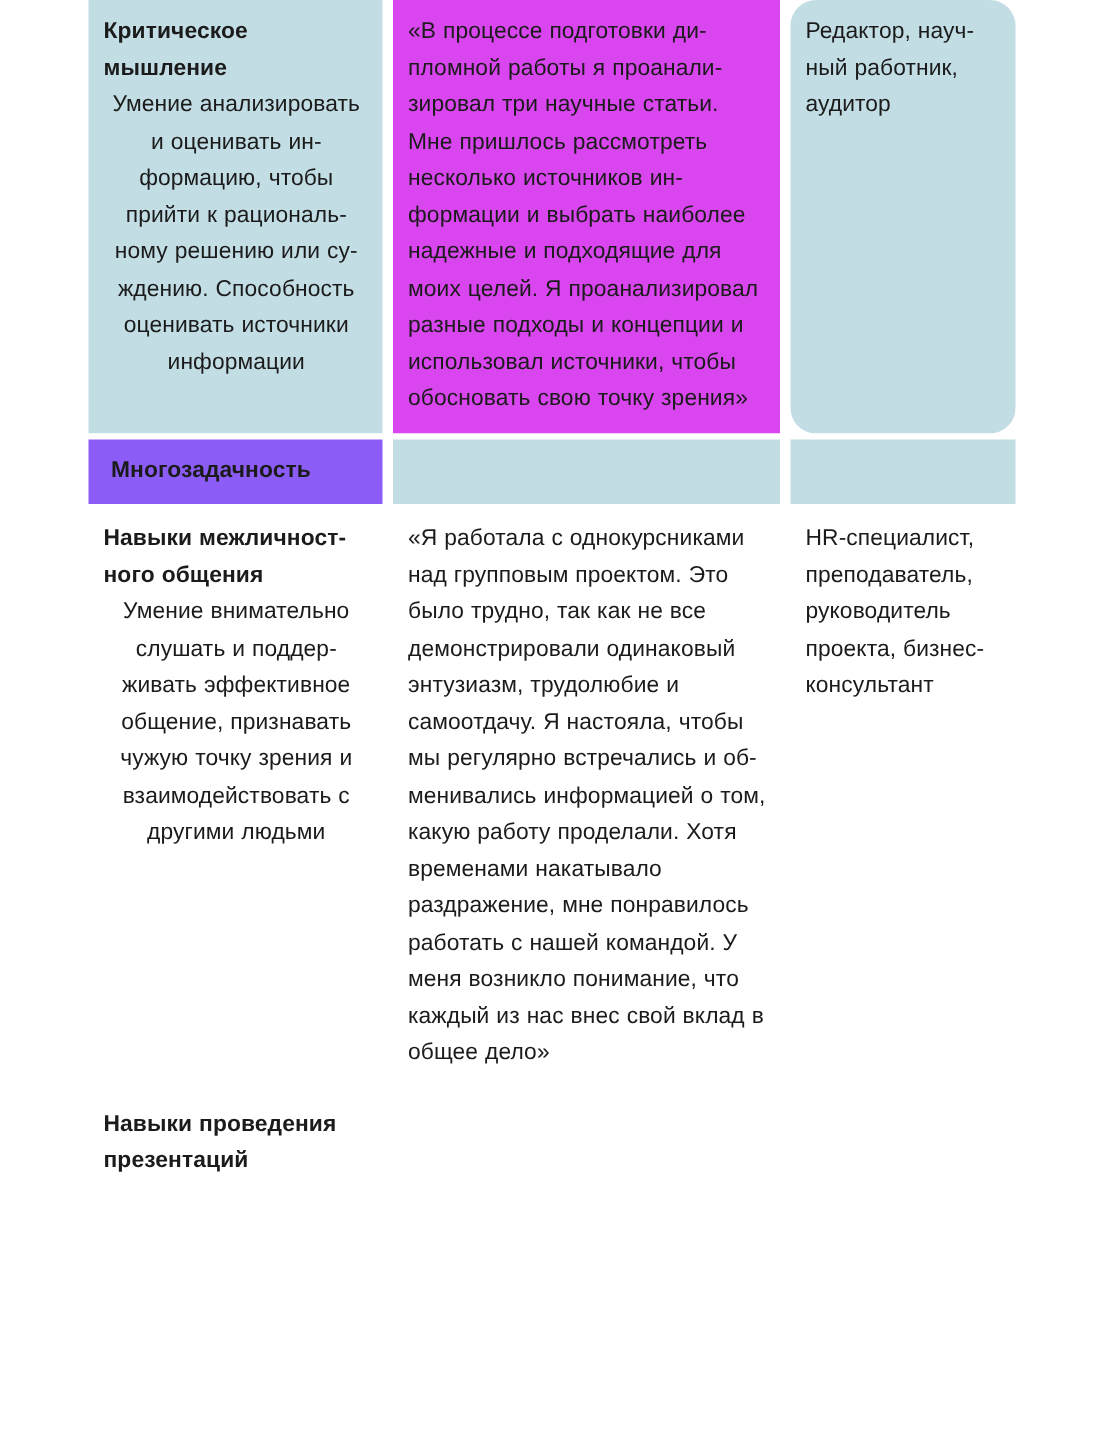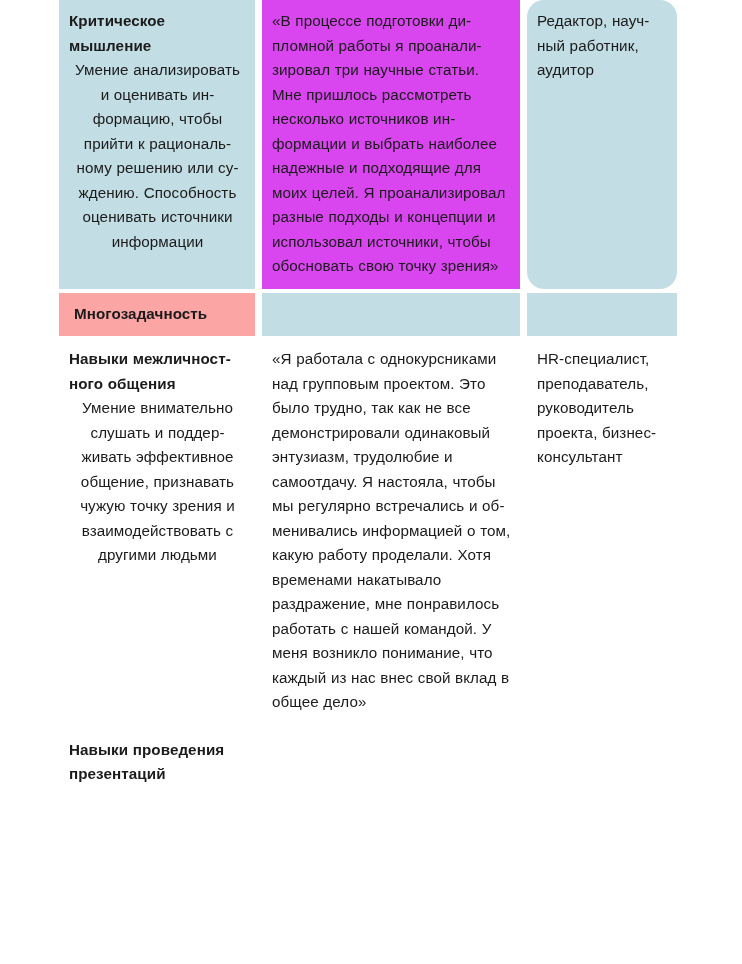--- a/index.html
+++ b/index.html
@@ -137,21 +137,21 @@
 
 
       <tr class="gap">
         <td></td>
         <td></td>
         <td></td>
       </tr>
 
       <tr class="shaded">
         <td>
-          <div class="cell" style="background: #fca5a5; padding-left: 15px;">
+          <div class="cell" style="background: #8b5cf6; padding-left: 15px;">
             <span class="skill-name">Многозадачность</span>
           </div>
         </td>
         <td>
           <div class="cell empty" style="background: rgb(194, 221, 228);"></div>
         </td>
         <td>
           <div class="cell empty" style="background: rgb(194, 221, 228);"></div>
         </td>
       </tr>

